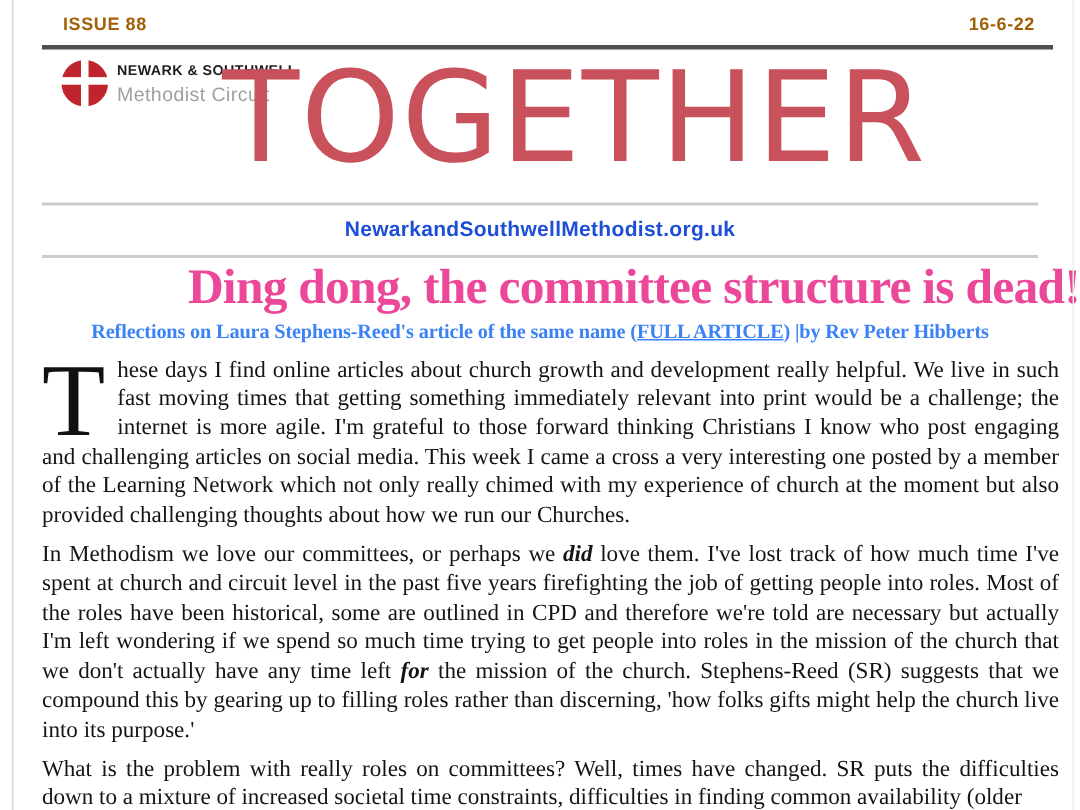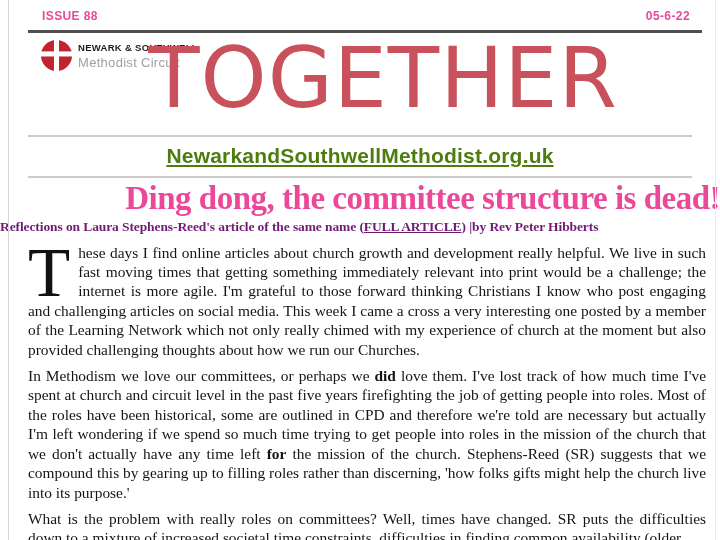--- a/index.html
+++ b/index.html
@@ -3,61 +3,61 @@
 <meta charset="utf-8">
 <style>
   html,body{margin:0;padding:0;}
   body{width:720px;height:540px;overflow:hidden;background:#ffffff;position:relative;
        font-family:"Liberation Sans",sans-serif;-webkit-font-smoothing:antialiased;}
   .page-edge-left{position:absolute;left:8px;top:0;width:1px;height:540px;background:#d8d8d8;}
   .page-edge-right{position:absolute;right:4px;top:0;width:1px;height:540px;background:#ececec;}
 
   
   .topbar{display:flex;justify-content:space-between;align-items:flex-start;
-          padding:9px 30px 0 42px;color:#ec4899;font-weight:bold;font-size:12px;letter-spacing:.4px;}
+          padding:9px 30px 0 42px;color:#a16207;font-weight:bold;font-size:12px;letter-spacing:.4px;}
   .rule-dark{margin:7px 18px 0 28px;height:3px;background:#4f4f4f;}
 
   
   .masthead{position:relative;height:102px;}
   .logo{position:absolute;left:40px;top:6px;display:flex;align-items:center;gap:5px;}
   .logo-circle{width:33px;height:33px;flex:0 0 auto;}
   .logo-text .org{font-size:9.5px;font-weight:bold;color:#1d1d1d;letter-spacing:.3px;}
   .logo-text .sub{font-size:13px;color:#a0a0a0;margin-top:2px;letter-spacing:.3px;}
   .newsletter-title{position:absolute;left:0;right:0;top:-6px;text-align:center;padding-left:46px;
       font-family:"DejaVu Sans","Liberation Sans",sans-serif;font-weight:400;
       font-size:84px;line-height:1.22;color:#c9515b;letter-spacing:1px;white-space:nowrap;}
 
   .rule-light{margin:0 28px;height:2px;background:#cccccc;}
 
   .website-row{text-align:center;padding:7px 0 8px 0;}
-  .website-link{color:#4d7c0f;font-weight:bold;font-size:21px;text-decoration:underline;
+  .website-link{color:#1d4ed8;font-weight:bold;font-size:14px;
       text-underline-offset:2px;letter-spacing:.2px;cursor:pointer;}
 
   
   .headline{margin-top:3px;text-align:right;color:#ec4899;font-family:"Liberation Serif",serif;
       font-weight:bold;font-size:33px;line-height:1.05;letter-spacing:-.5px;white-space:nowrap;}
-  .subtitle{text-align:left;color:#701a75;font-family:"Liberation Serif",serif;
+  .subtitle{text-align:center;color:#3b82f6;font-family:"Liberation Serif",serif;
       font-weight:bold;font-size:13.5px;margin-top:3px;letter-spacing:-.1px;white-space:nowrap;}
   .subtitle .link{text-decoration:underline;cursor:pointer;}
 
   .body-copy{margin:8px 14px 0 28px;width:678px;color:#141414;
       font-family:"Liberation Serif",serif;font-size:15.4px;line-height:19.4px;text-align:justify;}
   .body-copy p{margin:0 0 7px 0;}
   .dropcap{float:left;font-size:69px;line-height:56px;padding:2px 8px 0 0;font-family:"Liberation Serif",serif;color:#111;}
-  .it{font-weight:bold;}
+  .it{font-style:italic;font-weight:bold;}
 </style>
 </head>
 <body>
 
 <div class="page-edge-left"></div>
 <div class="page-edge-right"></div>
 
 <div class="topbar">
   <span>ISSUE 88</span>
-  <span>05-6-22</span>
+  <span>16-6-22</span>
 </div>
 
 <div class="rule-dark"></div>
 
 <div class="masthead">
   <div class="logo">
     <svg class="logo-circle" viewBox="0 0 34 34">
       <circle cx="17" cy="17" r="16" fill="#c0242e"></circle>
       <rect x="14.4" y="0" width="5.2" height="34" fill="#ffffff"></rect>
       <rect x="0" y="12.8" width="34" height="5.2" fill="#ffffff"></rect>

